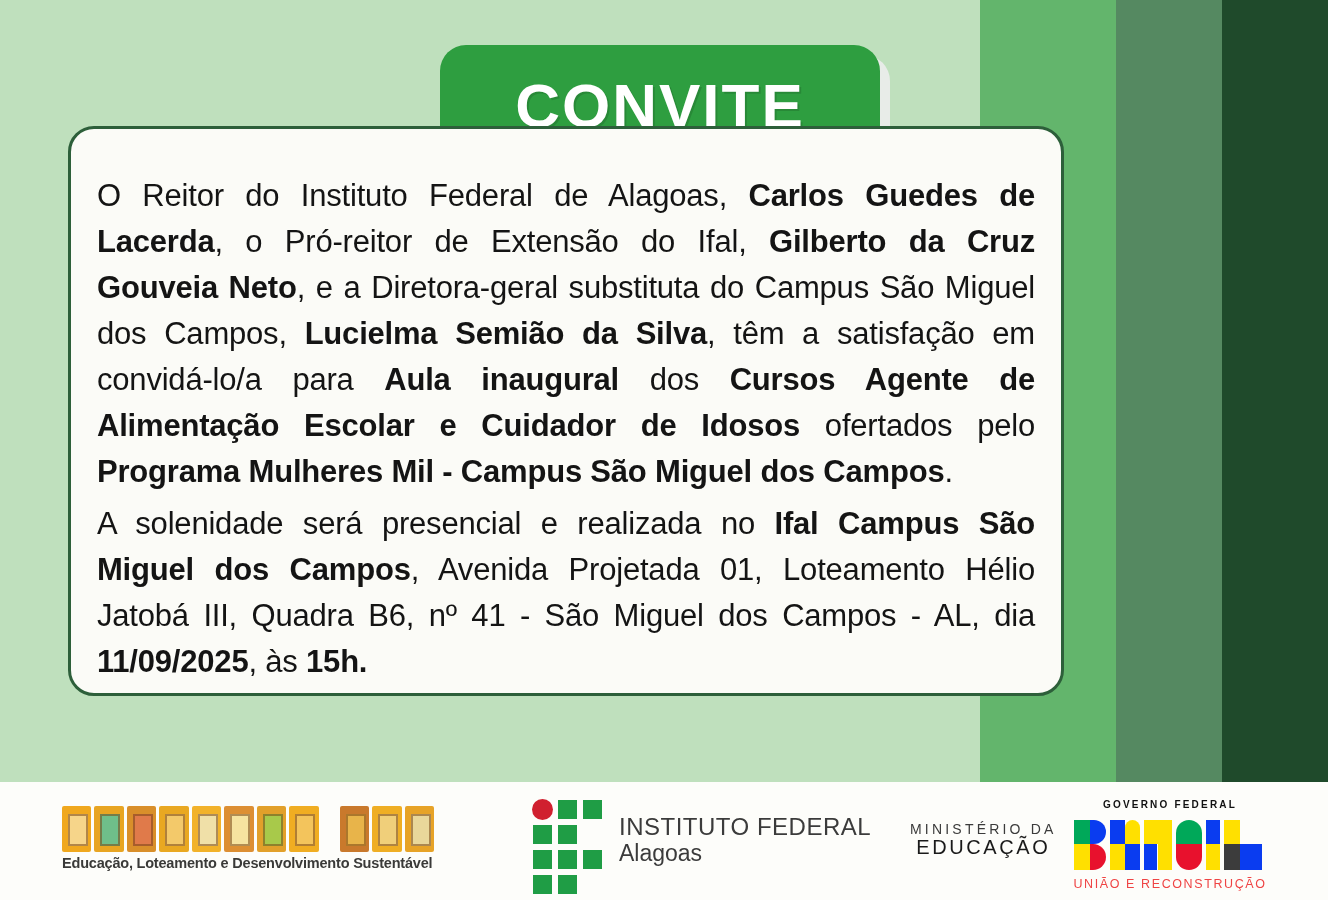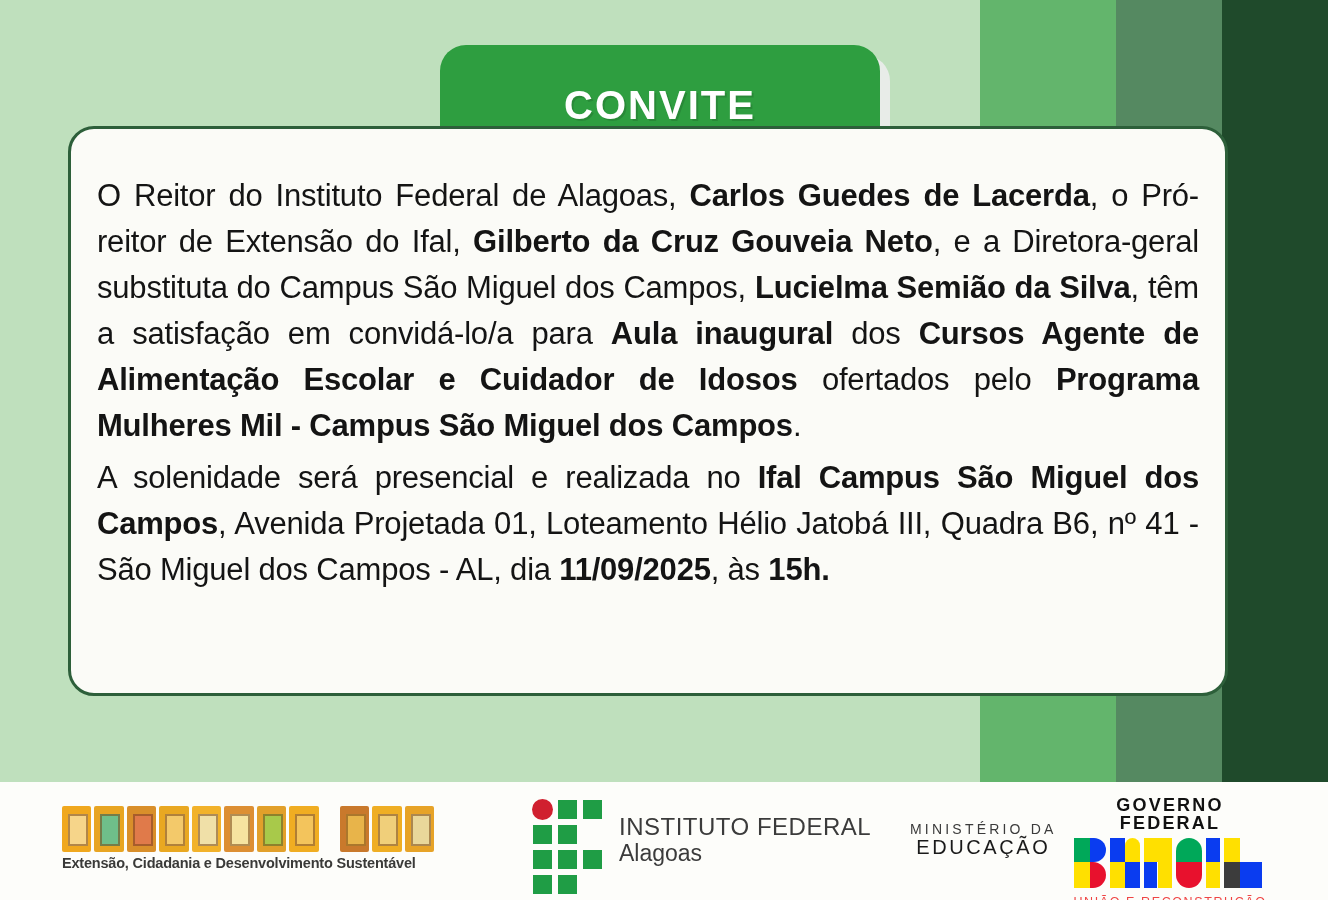--- a/index.html
+++ b/index.html
@@ -21,29 +21,29 @@
   .banner-shadow{
     position:absolute;left:450px;top:55px;width:440px;height:120px;
     border-radius:26px;background:#e8ece8;
   }
   .banner{
     position:absolute;left:440px;top:45px;width:440px;height:120px;
     border-radius:26px;background:#2e9e40;
     display:flex;align-items:center;justify-content:center;
   }
   .banner-text{
-    color:#ffffff;font-size:40px;font-weight:bold;letter-spacing:2px;
+    color:#ffffff;font-size:62px;font-weight:bold;letter-spacing:2px;
     font-family:"Liberation Sans",sans-serif;
     text-shadow:2px 2px 0 rgba(0,0,0,0.13);
     text-align:center;
   }
 
   
   .card{
-    position:absolute;left:68px;top:126px;width:1160px;height:570px;
+    position:absolute;left:68px;top:126px;width:996px;height:570px;
     background:#fbfbf7;border:3px solid #2d5f3a;border-radius:26px;
     box-sizing:border-box;padding:44px 26px 20px 26px;
   }
   .body-text{
     font-size:31px;line-height:46px;color:#141414;
     text-align:justify;text-justify:inter-word;
     font-family:"Liberation Sans",sans-serif;
     letter-spacing:-0.2px;
   }
   .body-text p{margin:0 0 6px 0;}
@@ -79,21 +79,21 @@
   .if-t1{font-size:24px;color:#3b3b3b;letter-spacing:0.5px;line-height:30px;}
   .if-t2{font-size:23px;color:#3b3b3b;line-height:22px;}
 
   
   .mec{position:absolute;left:910px;top:38px;text-align:center;}
   .mec-1{font-size:14px;color:#3b3b3b;letter-spacing:3.2px;line-height:18px;}
   .mec-2{font-size:20px;color:#1a1a1a;font-weight:normal;letter-spacing:2.6px;line-height:18px;}
 
   
   .gov{position:absolute;left:1070px;top:14px;width:200px;text-align:center;}
-  .gov-top{font-size:18px;font-weight:bold;color:#111;letter-spacing:2.2px;line-height:18px;}
+  .gov-top{font-size:10px;font-weight:bold;color:#111;letter-spacing:2.2px;line-height:18px;}
   .gov-bot{font-size:12.5px;color:#ef4444;letter-spacing:1.6px;line-height:16px;margin-top:2px;}
   .brasil{position:relative;width:196px;height:56px;margin:4px auto 0 auto;}
   .bk{position:absolute;}
 </style>
 </head>
 <body>
 
 <div class="poster">
 
   <div class="bg">
@@ -146,21 +146,21 @@
           <div class="mm-letter" style="background: rgb(201, 121, 44);">
             <div class="mm-inner" style="left: 6px; top: 8px; width: 16px; height: 28px; background: rgb(232, 180, 74);"></div>
           </div>
           <div class="mm-letter" style="background: rgb(239, 174, 36);">
             <div class="mm-inner" style="left: 6px; top: 8px; width: 16px; height: 28px; background: rgb(240, 207, 122);"></div>
           </div>
           <div class="mm-letter" style="background: rgb(231, 163, 39);">
             <div class="mm-inner" style="left: 6px; top: 8px; width: 16px; height: 28px; background: rgb(233, 215, 154);"></div>
           </div>
         </div>
-      <div class="mm-tag">Extensão, Cidadania e Desenvolvimento Sustentável</div>
+      <div class="mm-tag">Educação, Loteamento e Desenvolvimento Sustentável</div>
     </div>
 
     <div class="if-logo">
       <div class="if-grid" id="if-grid">
           <div class="if-dot" style="background: rgb(208, 32, 47); left: -1px; top: -1px;"></div>
           <div class="if-sq" style="background: rgb(31, 157, 69); left: 25px; top: 0px;"></div>
           <div class="if-sq" style="background: rgb(31, 157, 69); left: 50px; top: 0px;"></div>
           <div class="if-sq" style="background: rgb(31, 157, 69); left: 0px; top: 25px;"></div>
           <div class="if-sq" style="background: rgb(31, 157, 69); left: 25px; top: 25px;"></div>
           <div class="if-sq" style="background: rgb(31, 157, 69); left: 0px; top: 50px;"></div>

